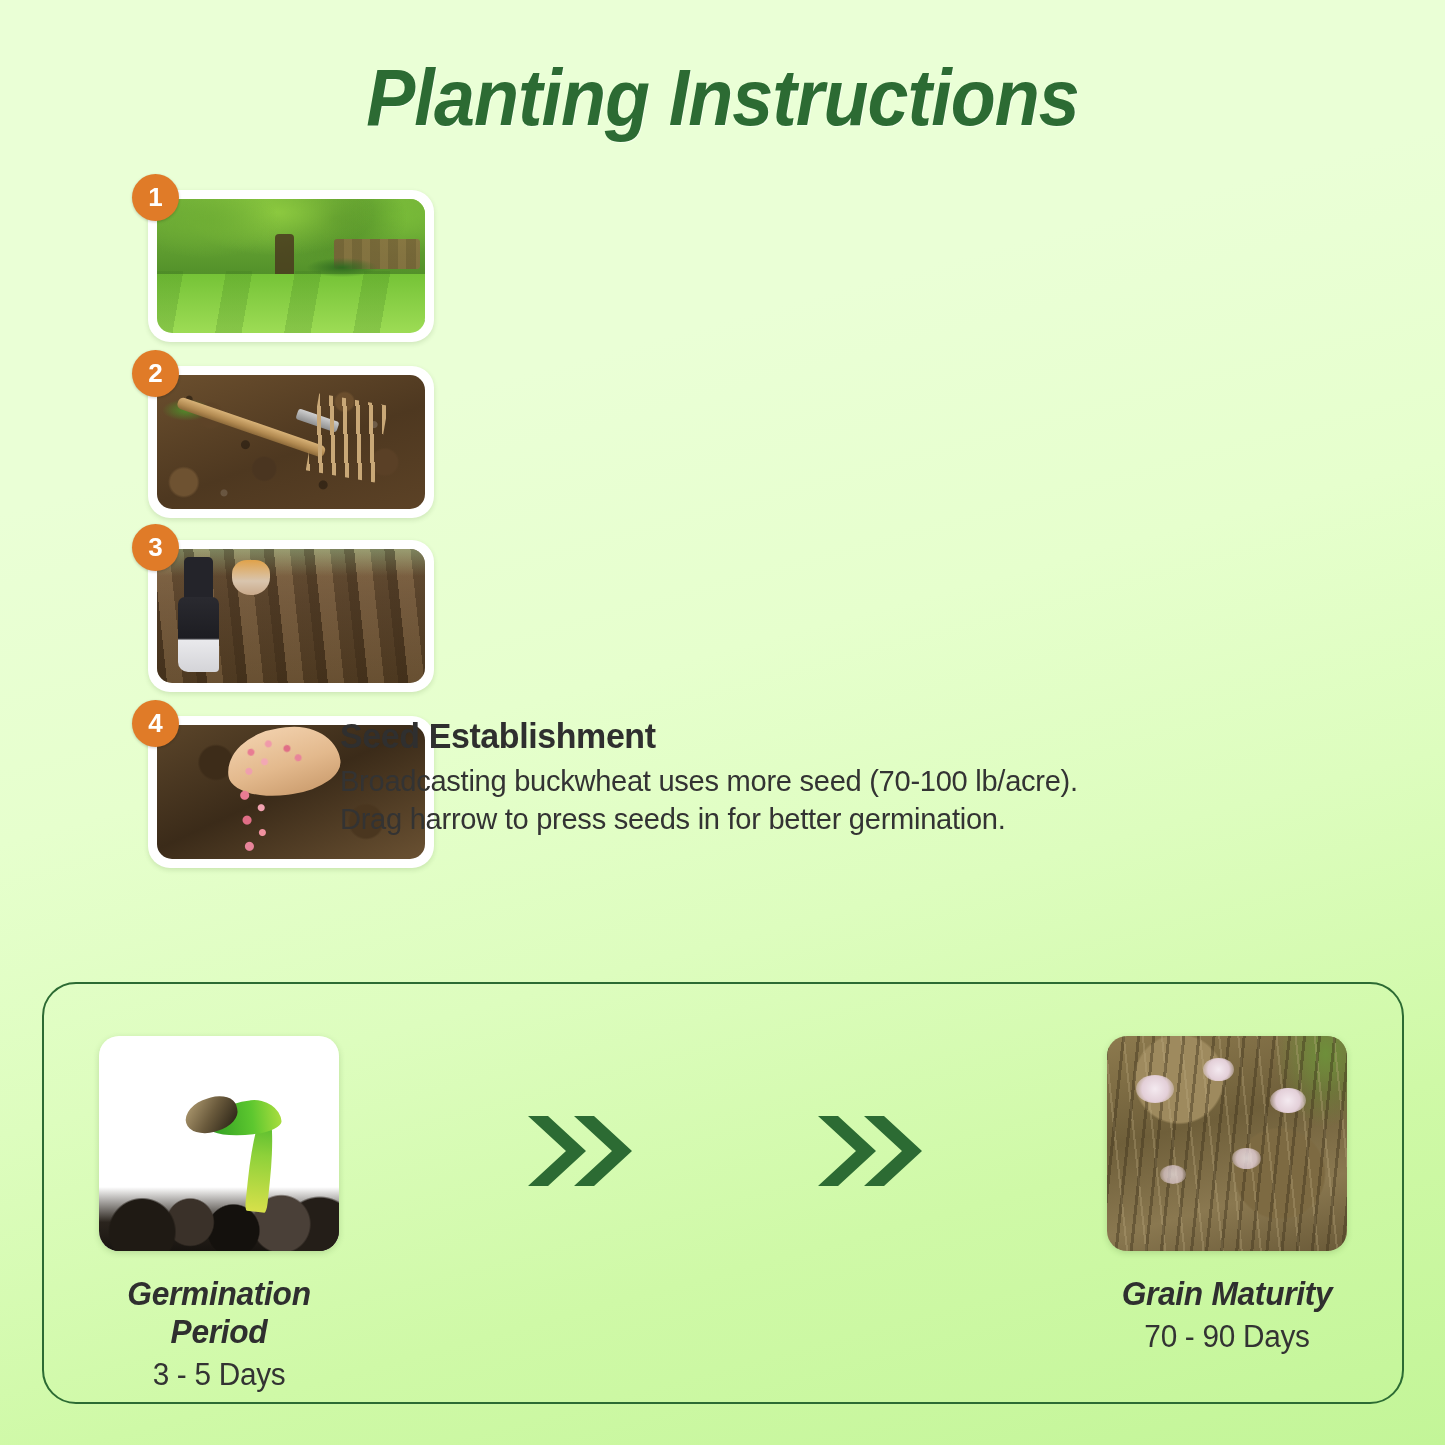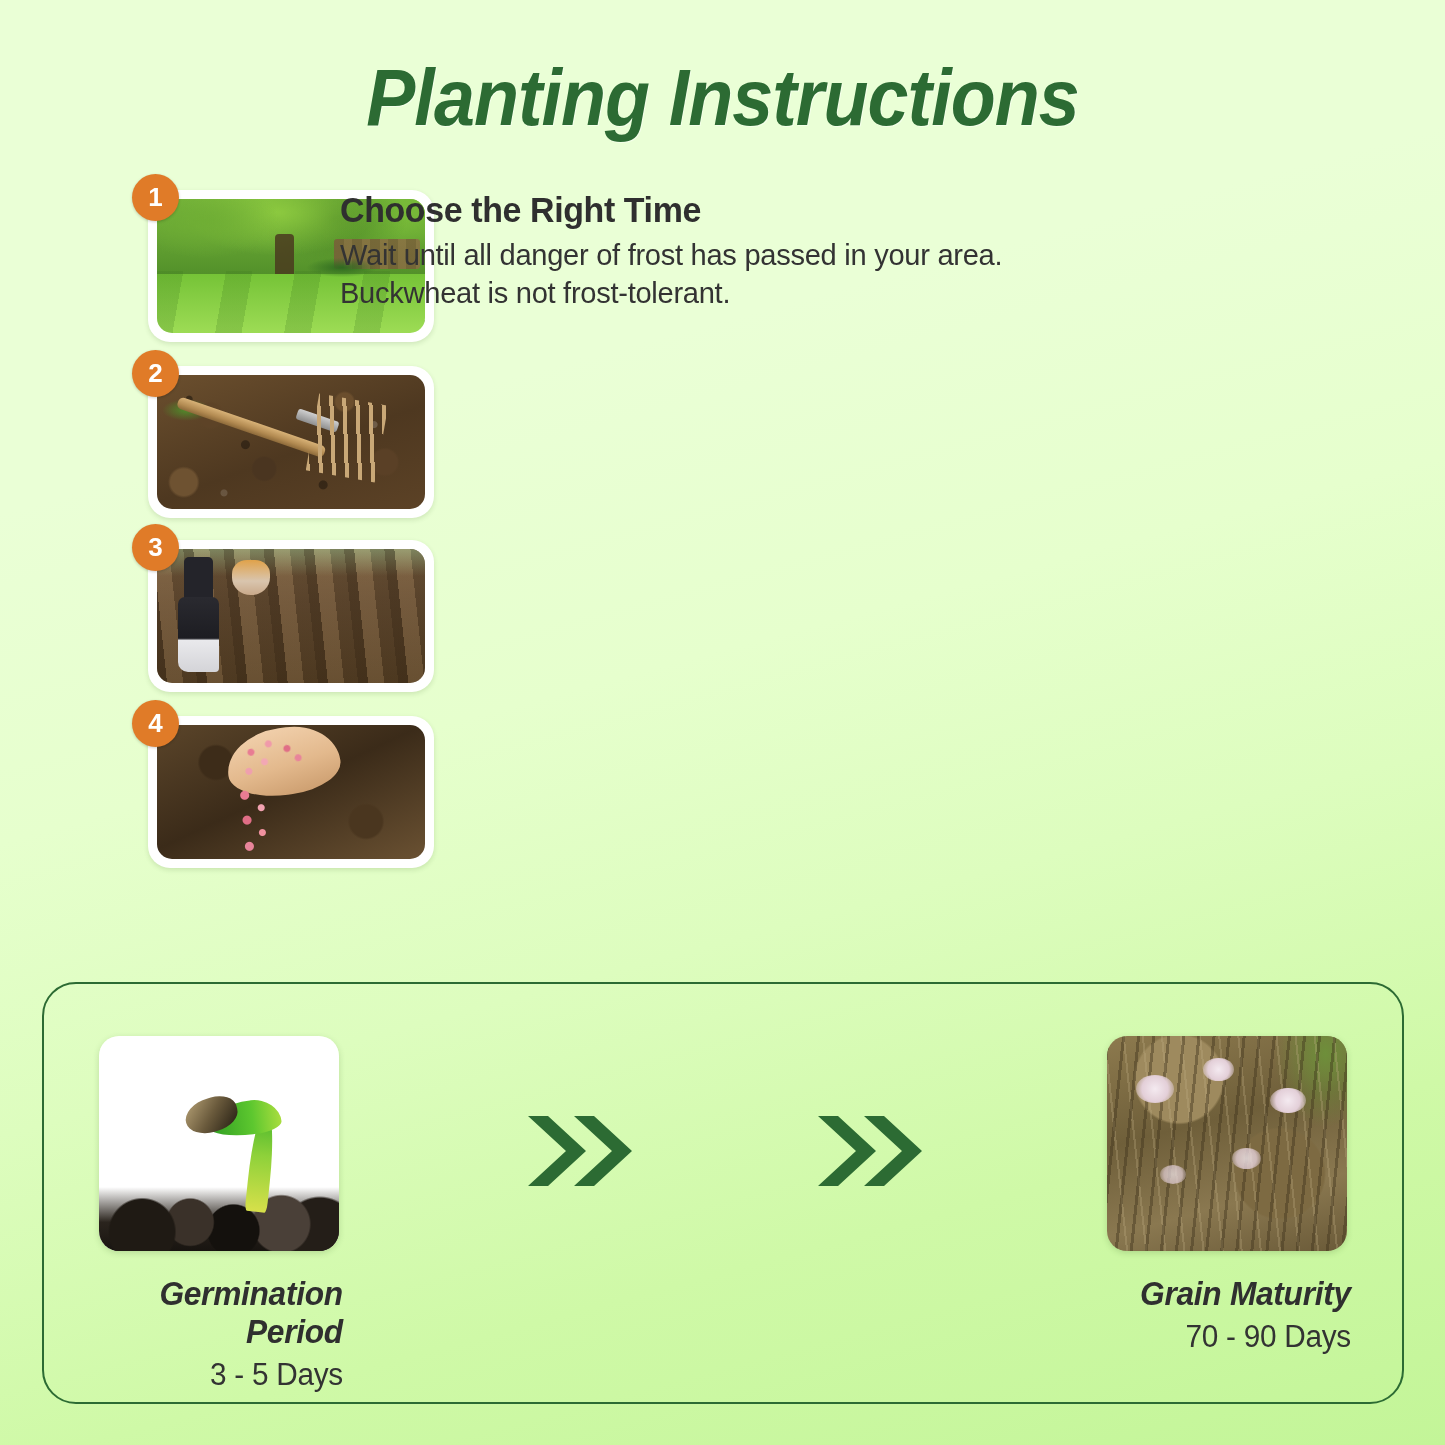--- a/index.html
+++ b/index.html
@@ -135,21 +135,21 @@
     border: 2.5px solid #2c6b33;
     border-radius: 34px;
     display: flex;
     align-items: flex-start;
     justify-content: space-between;
     padding: 52px 46px 0 46px;
   }
 
   .tl-item {
     width: 258px;
-    text-align: right;
+    text-align: center;
     flex: 0 0 258px;
   }
 
   .tl-img {
     width: 240px;
     height: 215px;
     margin: 0 auto;
     border-radius: 20px;
     overflow: hidden;
     position: relative;
@@ -434,24 +434,20 @@
           <div class="art art-lawn">
             <div class="trees"></div>
             <div class="trunk"></div>
             <div class="wall"></div>
             <div class="shrub"></div>
             <div class="shade"></div>
           </div>
         </div>
       </div>
     </div>
-    <div class="step-text">
-      <div class="step-title">Choose the Right Time</div>
-      <div class="step-body">Wait until all danger of frost has passed in your area. Buckwheat is not frost-tolerant.</div>
-    </div>
   </div>
 
   <div class="step step-2">
     <div class="step-thumb-wrap">
       <div class="thumb-frame">
         <div class="badge">2</div>
         <div class="thumb-img">
           <div class="art art-soil">
             <div class="speckle"></div>
             <div class="leaf"></div>
@@ -487,20 +483,24 @@
         <div class="badge">4</div>
         <div class="thumb-img">
           <div class="art art-sow">
             <div class="hand"></div>
             <div class="seeds-a"></div>
             <div class="seeds-b"></div>
           </div>
         </div>
       </div>
     </div>
+    <div class="step-text">
+      <div class="step-title">Seed Establishment</div>
+      <div class="step-body">Broadcasting buckwheat uses more seed (70-100 lb/acre). Drag harrow to press seeds in for better germination.</div>
+    </div>
   </div>
 
 </section>
 
 <section class="timeline-panel">
 
   <div class="tl-item">
     <div class="tl-img">
       <div class="art art-sprout">
         <div class="rocks"></div>

